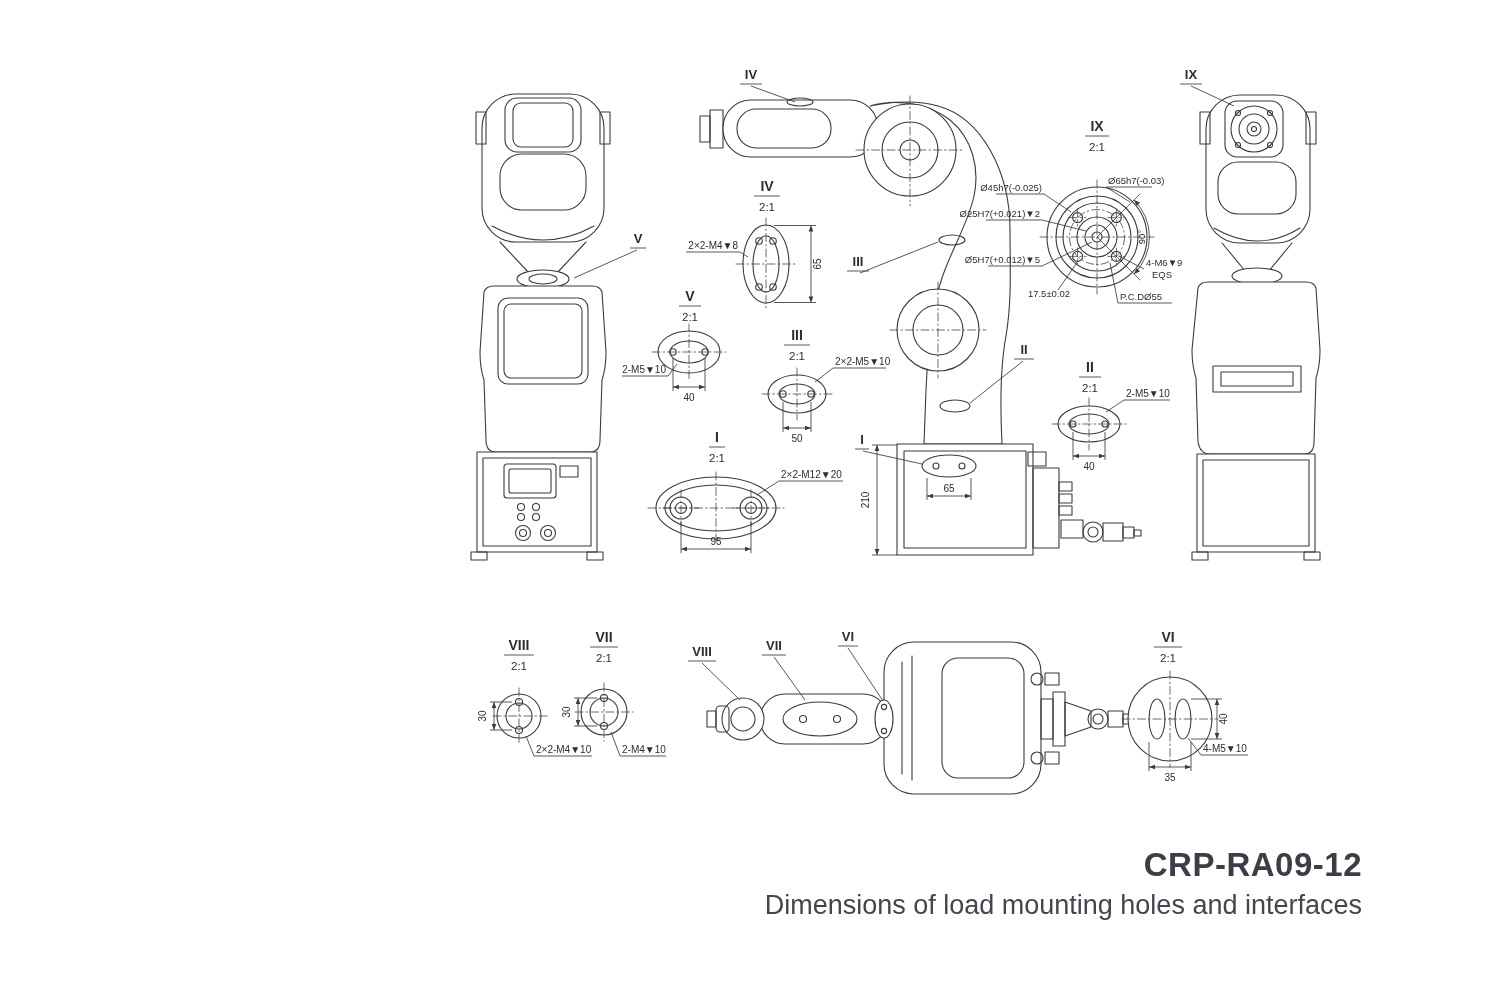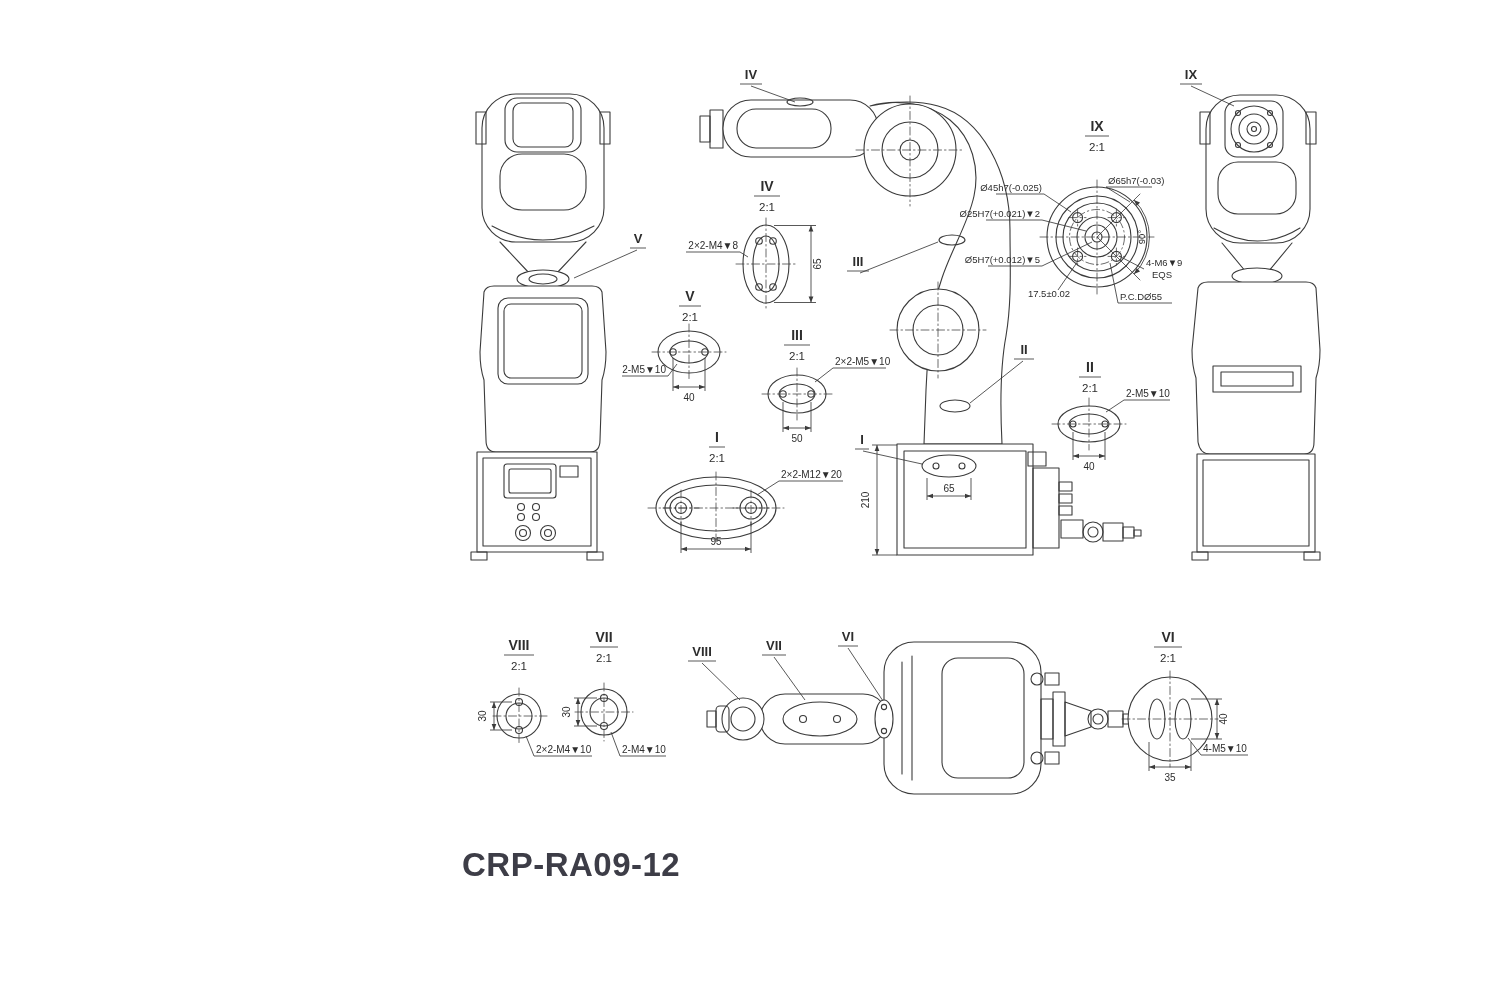--- a/index.html
+++ b/index.html
@@ -11,21 +11,21 @@
   .dash{stroke-dasharray:8 3 1.5 3;stroke-width:0.75;fill:none;}
   .dims{fill:none;stroke:#3b3b3b;stroke-width:0.85;}
   text{fill:#2d2d2d;stroke:none;font-family:"Liberation Sans",sans-serif;}
   .t{font-size:10px;}
   .tf{font-size:9.5px;}
   .tn{font-size:14px;font-weight:bold;}
   .ts{font-size:11.5px;}
   .tl{font-size:13px;font-weight:bold;}
   .mid{text-anchor:middle;}
   .end{text-anchor:end;}
-  .title-block{position:absolute;left:462px;top:846px;width:900px;text-align:left;color:#3d3d47;}
+  .title-block{position:absolute;left:462px;top:846px;width:900px;text-align:right;color:#3d3d47;}
   .title-main{font-size:33px;font-weight:bold;letter-spacing:0.5px;}
   .title-sub{font-size:27px;margin-top:6px;color:#45454f;}
 </style>
 </head>
 <body>
 
 <div class="canvas">
 <svg width="1494" height="1006" viewBox="0 0 1494 1006">
   <defs>
     <marker id="ar" viewBox="0 0 10 10" refX="9.5" refY="5" markerWidth="8" markerHeight="8" orient="auto-start-reverse">
@@ -397,14 +397,15 @@
     <text class="tl mid" x="862" y="444">I</text>
     <text class="tl mid" x="1191" y="79">IX</text>
     <text class="tl mid" x="702" y="656">VIII</text>
     <text class="tl mid" x="774" y="650">VII</text>
     <text class="tl mid" x="848" y="641">VI</text>
   </g>
 </svg>
 
 <div class="title-block">
   <div class="title-main">CRP-RA09-12</div>
+  <div class="title-sub">Dimensions of load mounting holes and interfaces</div>
 </div>
 </div>
 
 </body></html>

